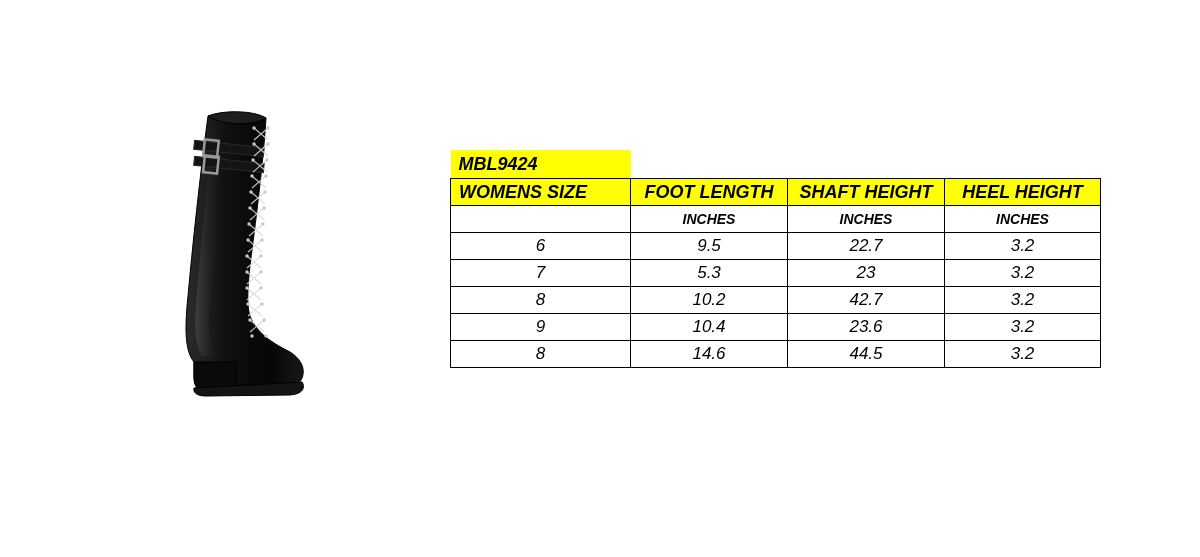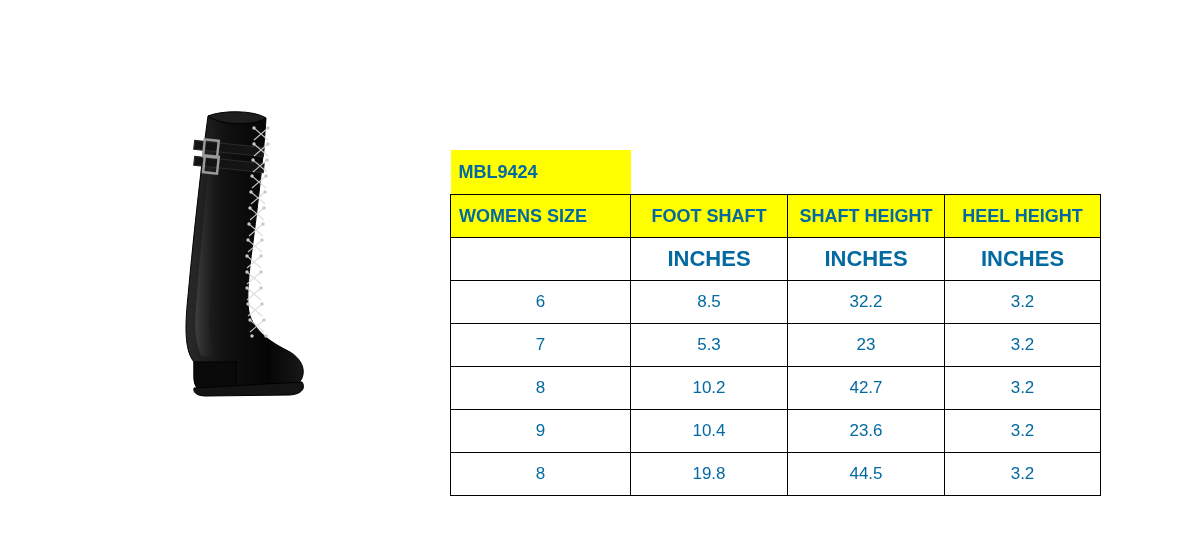--- a/index.html
+++ b/index.html
@@ -36,22 +36,23 @@
     border-collapse: collapse;
     width: 650px;
     table-layout: fixed;
   }
   table.chart td {
     border: 1px solid #000000;
     height: 26px;
     text-align: center;
     vertical-align: middle;
     font-size: 17px;
-    color: #0369a1;
-    padding: 8px 4px;
+    color: #000000;
+    padding: 0 4px;
+    font-style: italic;
   }
   
   tr.title-row td {
     border: none;
     height: 28px;
   }
   tr.title-row td.title-cell {
     background: #ffff00;
     text-align: left;
     font-weight: bold;
@@ -62,21 +63,21 @@
     background: #ffff00;
     font-weight: bold;
     font-size: 18px;
   }
   tr.header-row td.first {
     text-align: left;
     padding-left: 8px;
   }
   tr.units-row td {
     font-weight: bold;
-    font-size: 22px;
+    font-size: 14px;
     text-align: center;
   }
   tr.data-row td {
     font-weight: normal;
   }
 
   .col-size   { width: 180px; }
   .col-foot   { width: 157px; }
   .col-shaft  { width: 157px; }
   .col-heel   { width: 156px; }
@@ -185,35 +186,35 @@
     </colgroup>
     <tbody>
       <tr class="title-row">
         <td class="title-cell">MBL9424</td>
         <td></td>
         <td></td>
         <td></td>
       </tr>
       <tr class="header-row">
         <td class="first">WOMENS SIZE</td>
-        <td>FOOT SHAFT</td>
+        <td>FOOT LENGTH</td>
         <td>SHAFT HEIGHT</td>
         <td>HEEL HEIGHT</td>
       </tr>
       <tr class="units-row">
         <td></td>
         <td>INCHES</td>
         <td>INCHES</td>
         <td>INCHES</td>
       </tr>
 
       <tr class="data-row">
         <td>6</td>
-        <td>8.5</td>
-        <td>32.2</td>
+        <td>9.5</td>
+        <td>22.7</td>
         <td>3.2</td>
       </tr>
       <tr class="data-row">
         <td>7</td>
         <td>5.3</td>
         <td>23</td>
         <td>3.2</td>
       </tr>
       <tr class="data-row">
         <td>8</td>
@@ -222,19 +223,19 @@
         <td>3.2</td>
       </tr>
       <tr class="data-row">
         <td>9</td>
         <td>10.4</td>
         <td>23.6</td>
         <td>3.2</td>
       </tr>
       <tr class="data-row">
         <td>8</td>
-        <td>19.8</td>
+        <td>14.6</td>
         <td>44.5</td>
         <td>3.2</td>
       </tr>
     </tbody>
   </table>
 </div>
 
 </body></html>

